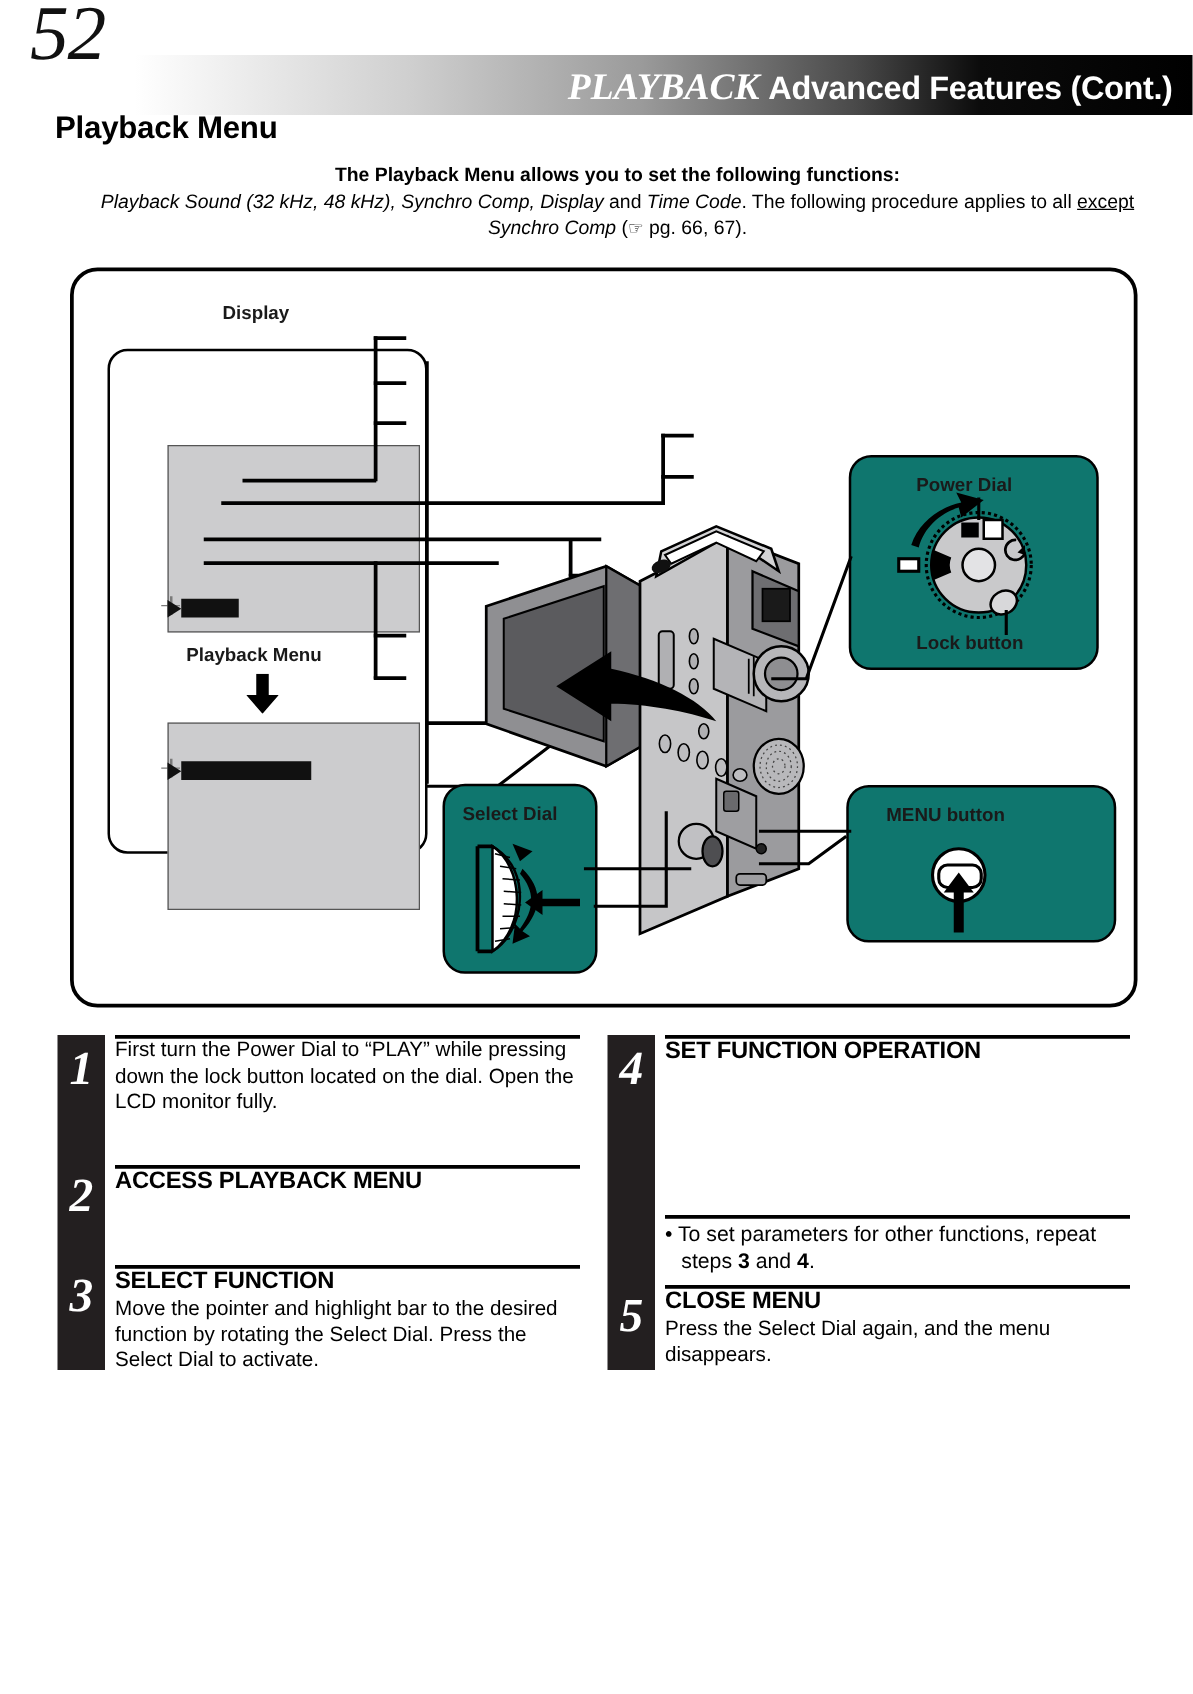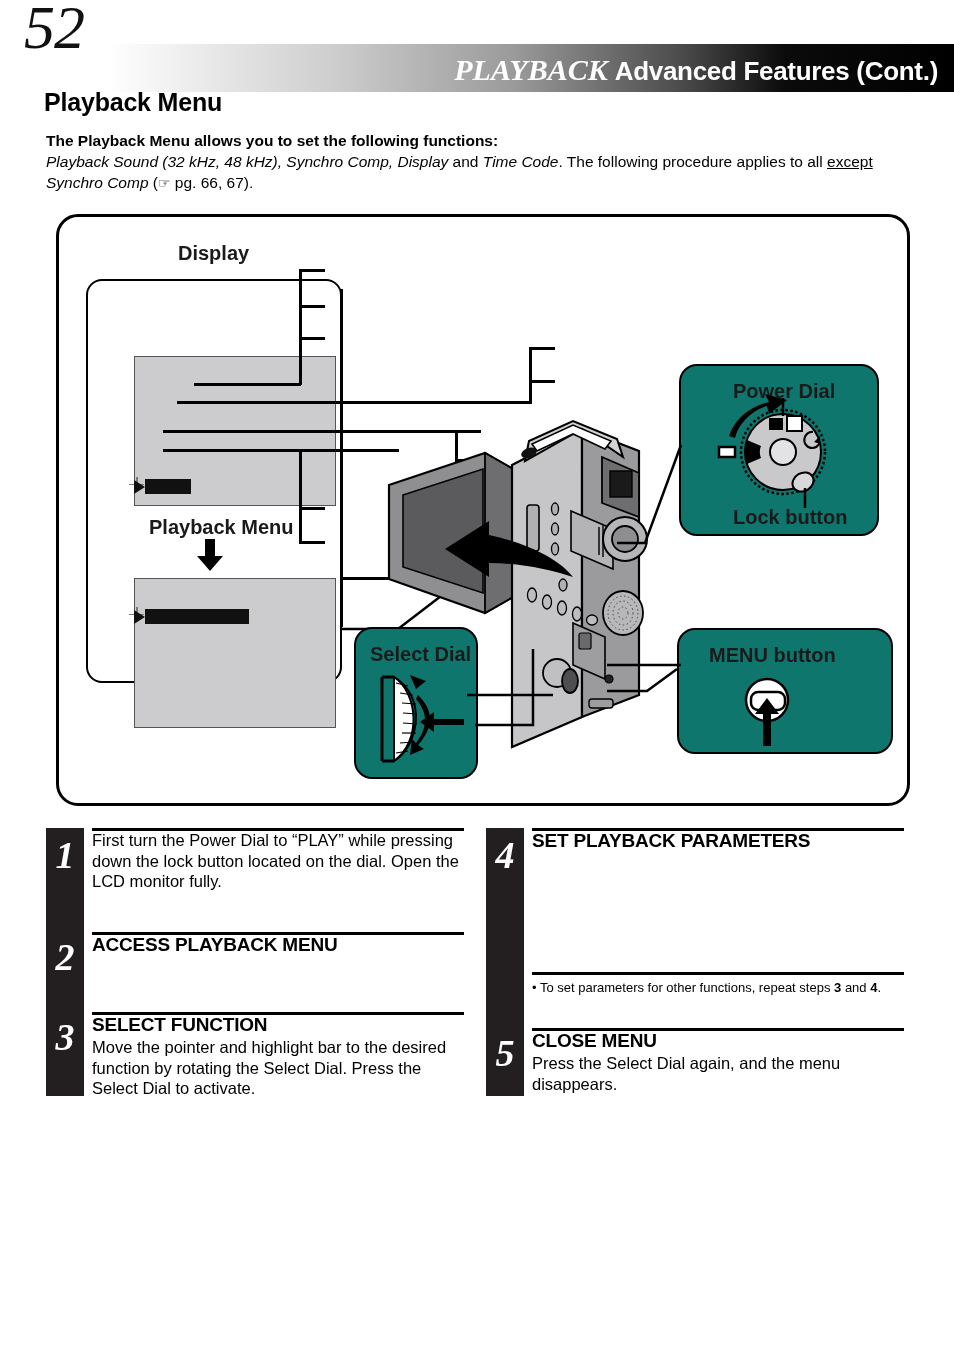--- a/index.html
+++ b/index.html
@@ -69,24 +69,25 @@
     position: absolute;
     left: 44px; top: 88px;
     font-size: 25px;
     font-weight: bold;
     letter-spacing: -0.2px;
   }
 
   
   .intro {
     position: absolute;
-    left: 46px; top: 130px;
+    left: 56px; top: 130px;
     width: 876px;
     font-size: 15.5px;
     line-height: 21px;
+    text-align: center;
   }
   .intro .lead { font-weight: bold; display: block; }
   .intro .it { font-style: italic; }
   .intro .und { text-decoration: underline; }
   .hand {
     font-family: "DejaVu Sans", sans-serif;
     font-size: 14px;
     font-style: normal;
   }
 
@@ -96,21 +97,21 @@
     left: 56px; top: 214px;
     width: 848px; height: 586px;
     border: 3px solid #000;
     border-radius: 22px;
     background: #ffffff;
   }
   .diagram-inner { position: absolute; inset: 0; }
 
   .label {
     position: absolute;
-    font-size: 20px;
+    font-size: 15px;
     font-weight: bold;
     color: #1a1a1a;
     white-space: nowrap;
   }
 
   
   .display-panel {
     position: absolute;
     left: 27px; top: 62px;
     width: 252px; height: 400px;
@@ -215,21 +216,21 @@
     margin: 0 0 1px 0;
     line-height: 22px;
   }
   .step-text {
     font-size: 16.5px;
     line-height: 20.5px;
     margin: 0;
   }
   .step-text b { font-weight: bold; }
   .bullet-text {
-    font-size: 13px;
+    font-size: 17px;
     line-height: 20.5px;
     margin: 0;
     padding-left: 13px;
     text-indent: -13px;
   }
 </style>
 </head>
 <body>
 
 <div class="header-band">
@@ -465,21 +466,21 @@
     <p class="step-text">Move the pointer and highlight bar to the desired function by rotating the Select Dial. Press the Select Dial to activate.</p>
   </div>
 </div>
 
 <div class="steps-col col-right">
   <div class="numbar" style="height:268px;"></div>
 
   <div class="step-rule" style="top:0px;"></div>
   <div class="stepnum" style="top:8px;">4</div>
   <div class="step-body" style="top:2px;">
-    <p class="step-head">SET PLAYBACK PARAMETERS</p>
+    <p class="step-head">SET FUNCTION OPERATION</p>
   </div>
 
   <div class="step-rule" style="top:144px;"></div>
   <div class="step-body" style="top:150px;">
     <p class="bullet-text"><span>• To set parameters for other functions, repeat steps </span><b>3</b><span> and </span><b>4</b><span>.</span></p>
   </div>
 
   <div class="step-rule" style="top:200px;"></div>
   <div class="stepnum" style="top:206px;">5</div>
   <div class="step-body" style="top:202px;">

